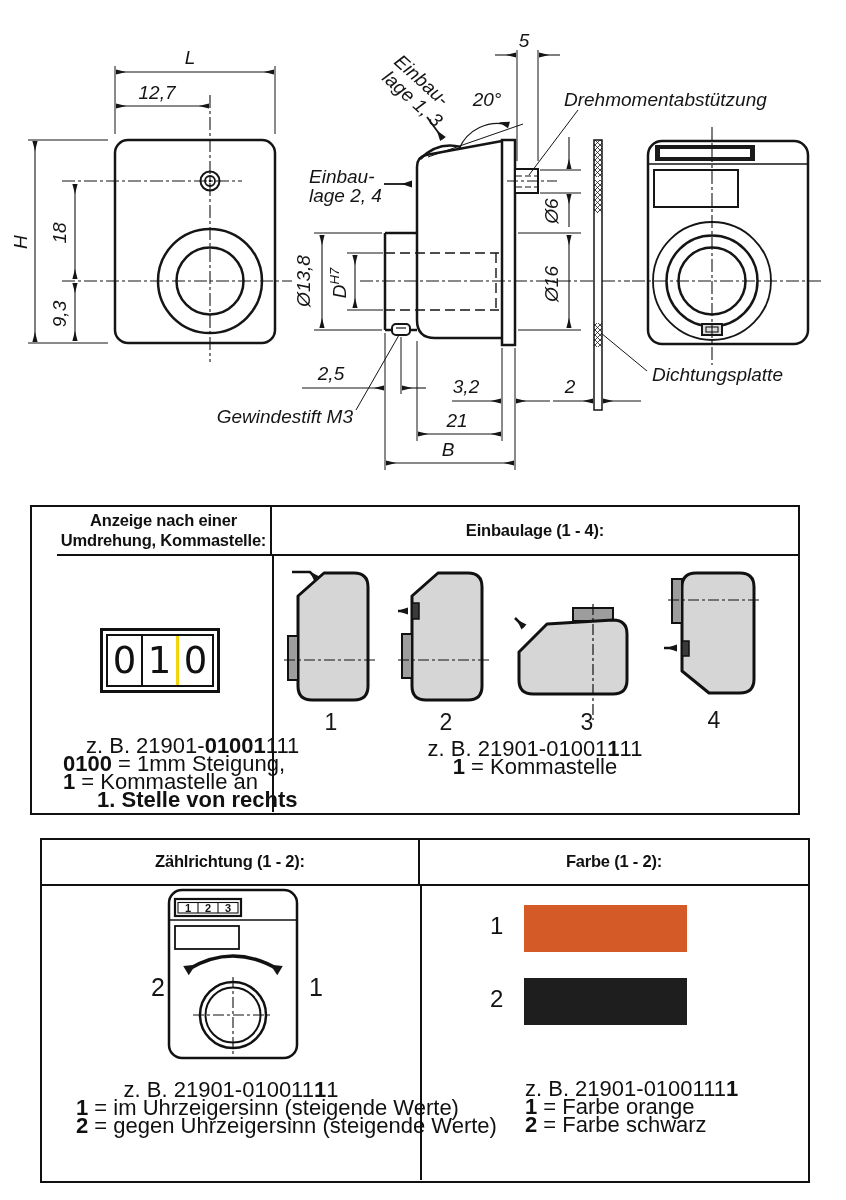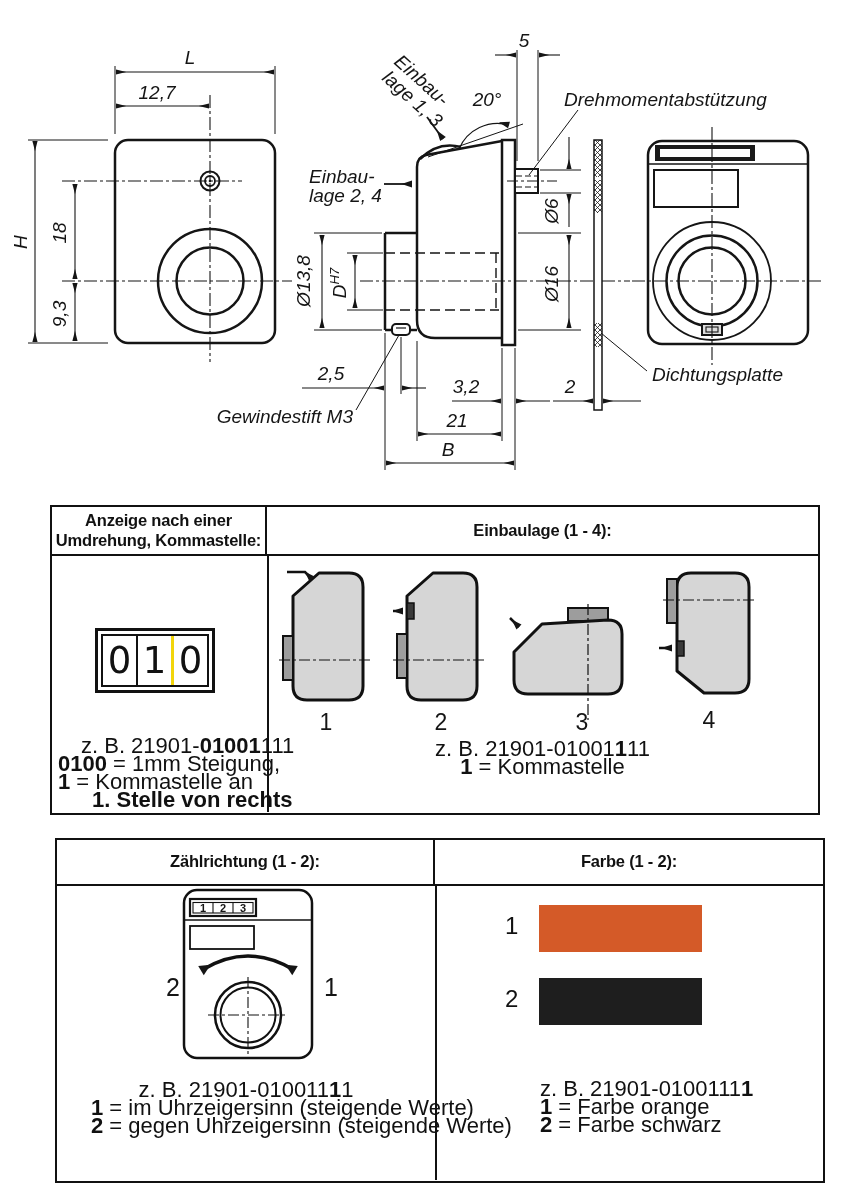--- a/index.html
+++ b/index.html
@@ -1,22 +1,22 @@
 <!DOCTYPE html>
 <html><head>
 <meta charset="utf-8">
 <style>
   html,body{margin:0;padding:0;background:#fff;}
   #page{position:relative;width:846px;height:1200px;background:#fff;font-family:"Liberation Sans",sans-serif;color:#111;overflow:hidden;}
   svg text{fill:#151515;}
   .dim{font-size:19px;font-style:italic;font-family:"Liberation Sans",sans-serif;}
   .dimsup{font-size:13px;font-style:italic;}
   .tbl{position:absolute;border:2.5px solid #111;background:#fff;box-sizing:border-box;}
-  #t1{left:50px;top:505px;width:770px;height:310px;}
-  #t2{left:55px;top:838px;width:770px;height:345px;}
+  #t1{left:30px;top:505px;width:770px;height:310px;padding-left:25px;}
+  #t2{left:40px;top:838px;width:770px;height:345px;}
   .thead{display:flex;box-sizing:border-box;border-bottom:2.5px solid #111;}
   #t1 .thead{height:49px;}
   #t2 .thead{height:46px;}
   .hcell{display:flex;flex-direction:column;align-items:center;justify-content:center;font-weight:bold;font-size:16.5px;line-height:19.5px;letter-spacing:-.2px;box-sizing:border-box;}
   .tbody{position:relative;width:100%;box-sizing:border-box;}
   #t1 .tbody{height:256px;}
   #t2 .tbody{height:294px;}
   .coldiv{position:absolute;top:0;bottom:0;border-right:2.5px solid #111;}
   .codeline{font-size:22px;line-height:18px;white-space:pre;}
   

